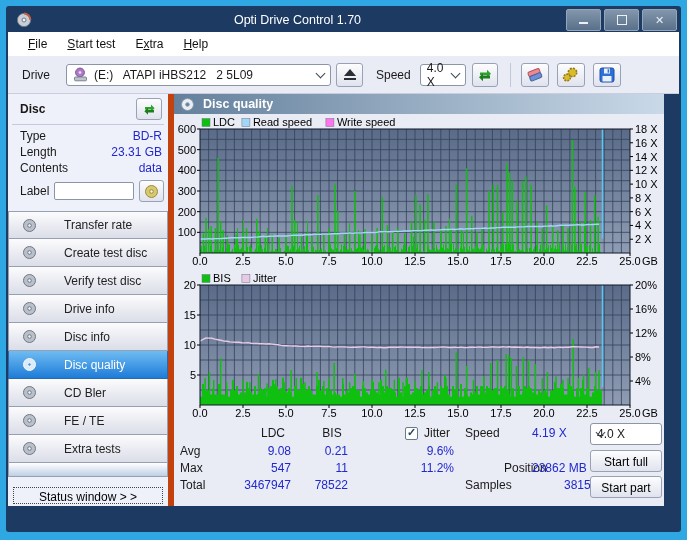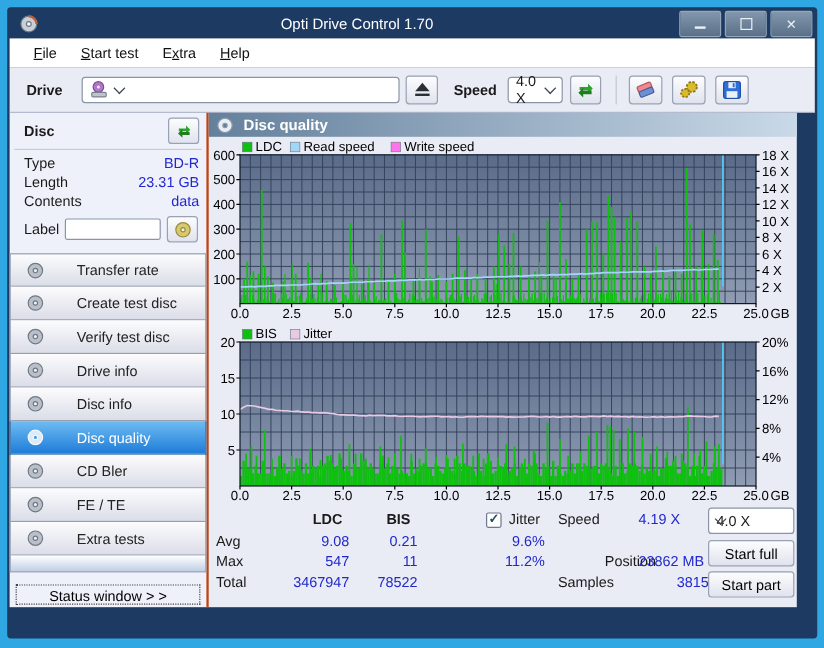--- a/index.html
+++ b/index.html
@@ -16,34 +16,34 @@
           color:#EAF0F6;font-size:11px;cursor:default;}
   .winbtn .min-glyph{width:9px;height:2px;background:#EAF0F6;margin-top:6px;}
   .winbtn .max-glyph{width:8px;height:8px;border:1.5px solid #EAF0F6;}
   
   .menubar{height:24px;background:#FFFFFF;display:flex;align-items:center;padding-left:10px;}
   .menu-item{padding:4px 10px;color:#111;}
   .menu-item u{text-decoration:underline;}
   
   .toolbar{height:38px;background:#E9EBF5;display:flex;align-items:center;padding-left:14px;
            border-bottom:1px solid #C9CDDF;box-sizing:border-box;}
-  .bold{font-weight:bold;}
+  .bold{font-weight:normal;}
   .combo{height:22px;background:#fff;border:1px solid #8A96A8;border-radius:3px;display:flex;
          align-items:center;padding:0 6px;box-sizing:border-box;}
   .chev{width:6px;height:6px;border-right:1.6px solid #3E4752;border-bottom:1.6px solid #3E4752;
         transform:rotate(45deg);margin-top:-3px;flex:none;}
   .tbtn{height:24px;border:1px solid #98A2B4;border-radius:3px;background:linear-gradient(#FDFDFE,#E0E3EE);
         display:flex;align-items:center;justify-content:center;box-sizing:border-box;}
   .eject-tri{width:0;height:0;border-left:6px solid transparent;border-right:6px solid transparent;
              border-bottom:7px solid #2A2F36;}
   .eject-bar{width:12px;height:2.5px;background:#2A2F36;margin-top:1.5px;}
   .vsep{width:1px;height:24px;background:#C2C7D8;margin:0 10px 0 12px;}
   
   .content{display:flex;height:412px;background:#1C3A62;}
-  .sidebar{width:166px;background:#EFF1FA;border-right:2px solid #c2410c;box-sizing:border-box;
+  .sidebar{width:166px;background:#EFF1FA;border-right:6px solid #c2410c;box-sizing:border-box;
            display:flex;flex-direction:column;}
   .disc-head{height:26px;display:flex;align-items:center;padding:2px 6px 0 12px;}
   .disc-head .t{flex:1;font-weight:bold;}
   .mini-btn{width:24px;height:20px;border:1px solid #98A2B4;border-radius:3px;
             background:linear-gradient(#FDFDFE,#E0E3EE);display:flex;align-items:center;justify-content:center;}
   .disc-sep{height:1px;background:#C6CADB;margin:2px 4px;}
   .disc-rows{padding:1px 6px 0 12px;}
   .drow{display:flex;height:16px;align-items:center;}
   .drow .l{flex:1;}
   .drow .v{color:#2028CE;}
@@ -121,20 +121,21 @@
   <div class="toolbar">
     <span class="bold">Drive</span>
     <span class="combo" style="width:265px;margin-left:16px;">
       <span style="margin-right:5px;display:flex;">
         <svg width="16" height="15">
             <circle cx="7" cy="5.5" r="4.4" fill="#B177C9" stroke="#7A5090"></circle>
             <circle cx="7" cy="5.5" r="1.3" fill="#EFE5F5"></circle>
             <rect x="1.5" y="10" width="12" height="3.8" rx="1" fill="#BEC4CE" stroke="#7A8290"></rect>
           </svg>
       </span>
+      <span style="flex:1;white-space:pre;">(E:)   ATAPI iHBS212   2 5L09</span>
       <span class="chev"></span>
     </span>
     <span class="tbtn" style="width:27px;margin-left:5px;flex-direction:column;">
       <span class="eject-tri"></span>
       <span class="eject-bar"></span>
     </span>
     <span class="bold" style="margin-left:13px;">Speed</span>
     <span class="combo" style="width:46px;margin-left:9px;">
       <span style="flex:1;">4.0 X</span>
       <span class="chev"></span>

